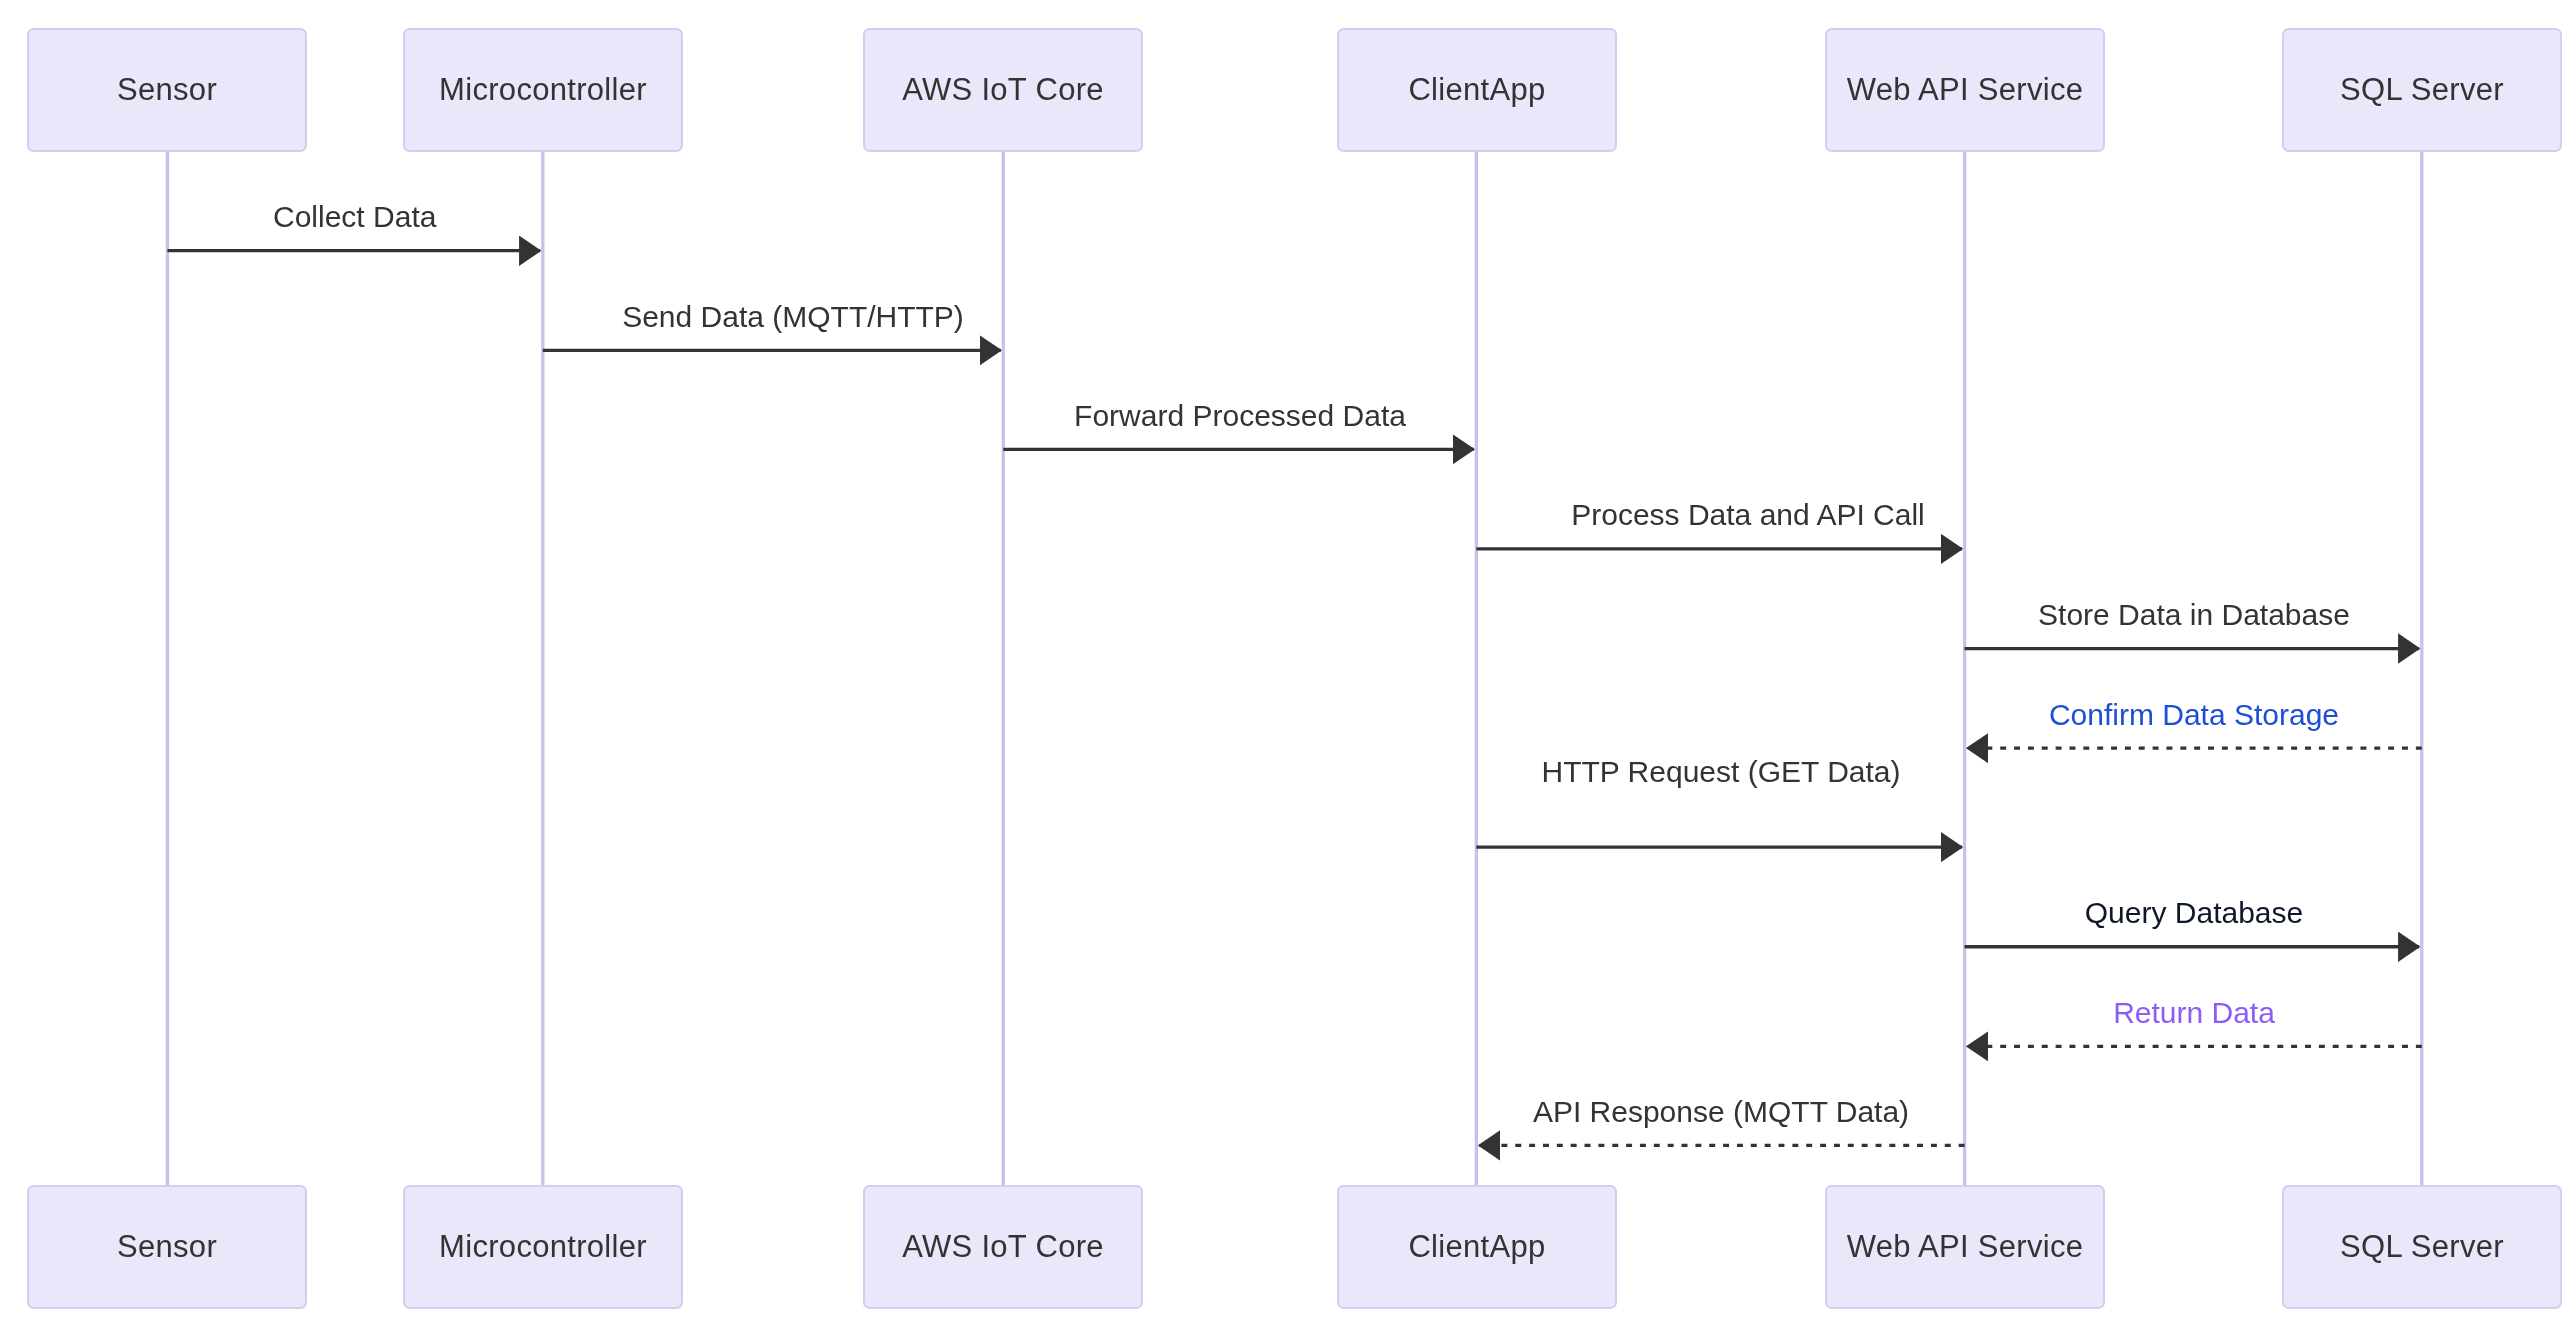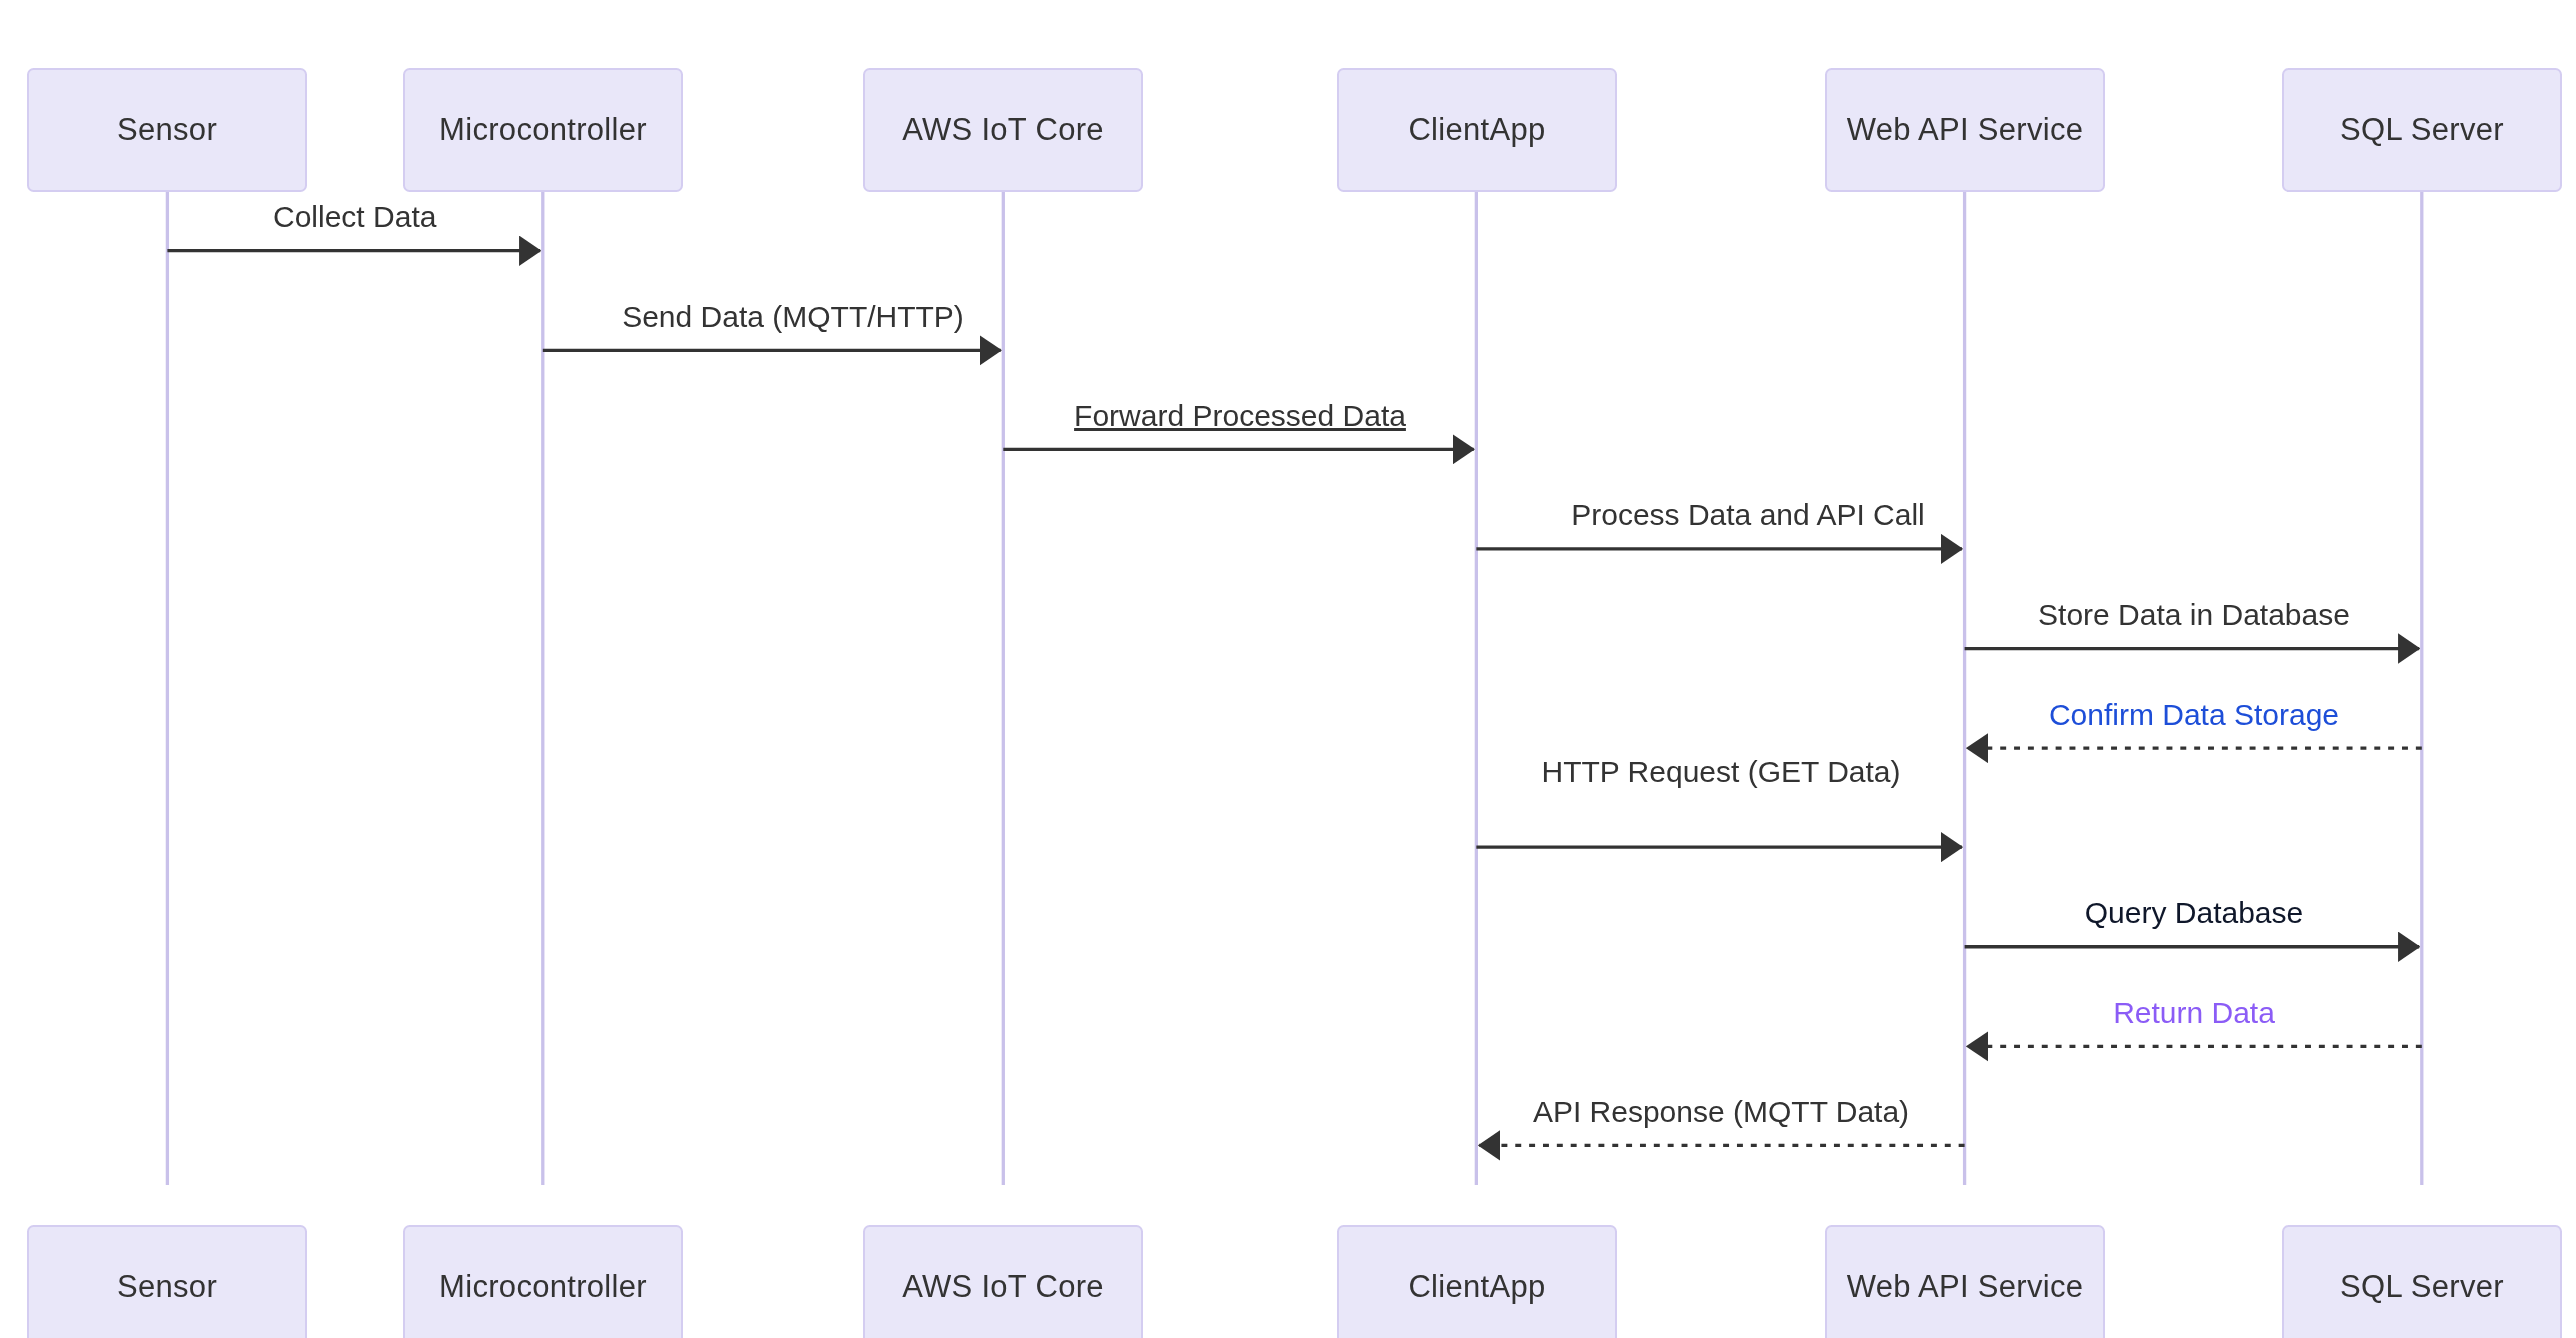--- a/index.html
+++ b/index.html
@@ -27,21 +27,20 @@
     width: 280px;
     height: 124px;
     border-radius: 6.6px;
     border: 2px solid;
     display: flex;
     align-items: center;
     justify-content: center;
     font-size: 31px;
     letter-spacing: 0.3px;
     white-space: nowrap;
-    margin-top: 40px;
   }
   .msg-label {
     position: absolute;
     width: 726px;
     text-align: center;
     font-size: 30px;
     line-height: 37px;
     white-space: nowrap;
   }
 </style>
@@ -110,21 +109,21 @@
       <div class="actor-box" style="left: 2282px; top: 28px; background: rgb(233, 231, 249); border-color: rgb(212, 205, 241); color: rgb(51, 51, 51);">
         <span>SQL Server</span>
       </div>
       <div class="actor-box" style="left: 2282px; top: 1185px; background: rgb(233, 231, 249); border-color: rgb(212, 205, 241); color: rgb(51, 51, 51);">
         <span>SQL Server</span>
       </div>
     </div>
   <div id="labels">
       <div class="msg-label" style="left: -8.3px; top: 198px; color: rgb(51, 51, 51);">Collect Data</div>
       <div class="msg-label" style="left: 430px; top: 298px; color: rgb(51, 51, 51);">Send Data (MQTT/HTTP)</div>
-      <div class="msg-label" style="left: 877px; top: 397px; color: rgb(51, 51, 51); text-decoration: underline;">Forward Processed Data</div>
+      <div class="msg-label" style="left: 877px; top: 397px; color: rgb(51, 51, 51);">Forward Processed Data</div>
       <div class="msg-label" style="left: 1385px; top: 496px; color: rgb(51, 51, 51);">Process Data and API Call</div>
       <div class="msg-label" style="left: 1831px; top: 596px; color: rgb(51, 51, 51);">Store Data in Database</div>
       <div class="msg-label" style="left: 1831px; top: 696px; color: #1d4ed8;">Confirm Data Storage</div>
       <div class="msg-label" style="left: 1358px; top: 753px; color: rgb(51, 51, 51);">HTTP Request (GET Data)</div>
       <div class="msg-label" style="left: 1831px; top: 894px; color: #0f172a;">Query Database</div>
       <div class="msg-label" style="left: 1831px; top: 994px; color: #8b5cf6;">Return Data</div>
       <div class="msg-label" style="left: 1358px; top: 1093px; color: rgb(51, 51, 51);">API Response (MQTT Data)</div>
     </div>
 </div>
 

